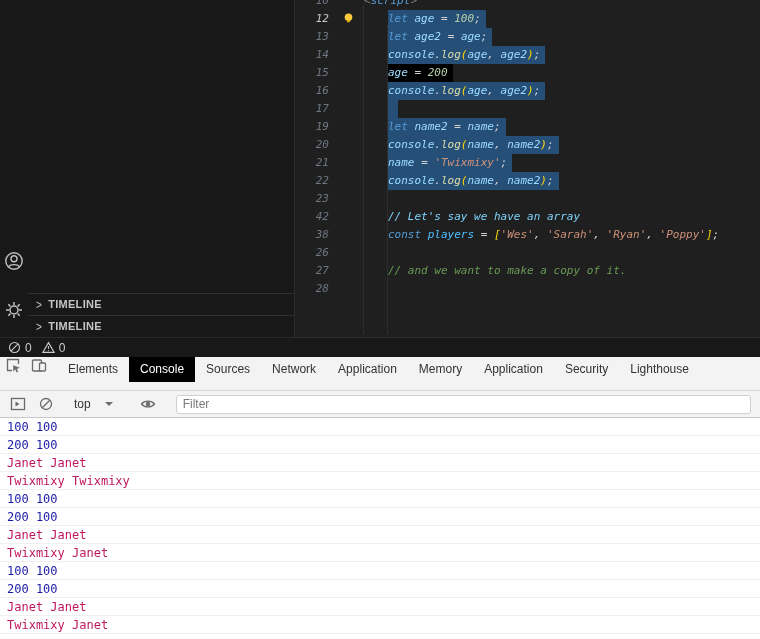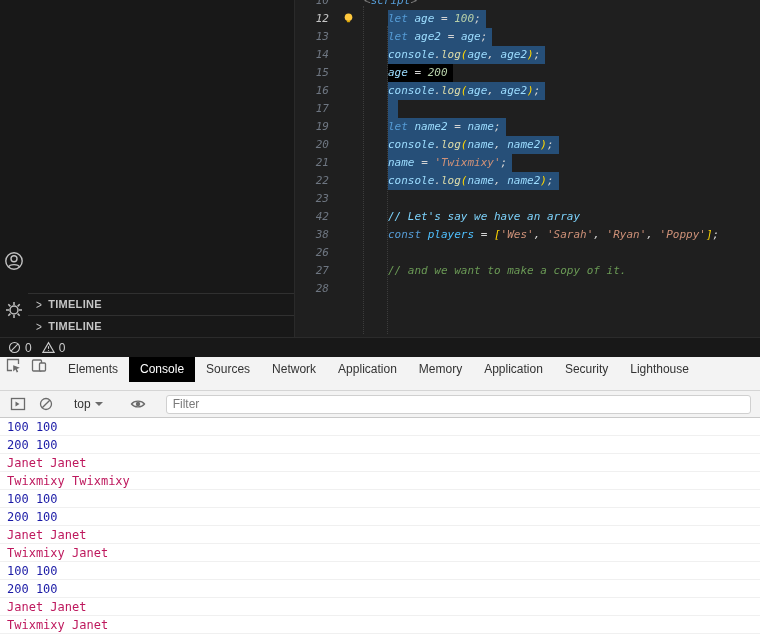--- a/index.html
+++ b/index.html
@@ -48,21 +48,21 @@
   #dt-tabbar { height:34px; background:#f3f3f3; border-bottom:1px solid #d5d5d5;
                display:flex; align-items:flex-start; }
   .dt-iconbtn { width:26px; display:flex; align-items:center; justify-content:center; cursor:pointer; }
   .dt-sep { width:1px; background:#ccc; margin:5px 2px; }
   #dt-tabs { display:flex; }
   .dt-tab { padding:0 11px; line-height:25px; font-size:12px; color:#333; cursor:pointer; white-space:nowrap; }
   .dt-tab.active { background:#000000; color:#ffffff; }
 
   #dt-toolbar { height:27px; background:#f3f3f3; border-bottom:1px solid #c9c9c9;
                 display:flex; align-items:center; gap:2px; padding:0 5px; }
-  #dt-context { display:flex; align-items:center; gap:4px; font-size:12px; color:#333;
+  #dt-context { display:flex; align-items:center; gap:14px; font-size:12px; color:#333;
                 padding:0 6px; cursor:pointer; }
   .caret-down { width:0; height:0; border:4px solid transparent; border-top-color:#6b6b6b;
                 margin-top:4px; }
   #dt-eye { margin-left:14px; }
   #dt-filter { flex:1; height:19px; margin:0 4px 0 6px; border:1px solid #d0d0d0;
                border-radius:3px; background:#fff; font-size:12px; padding:0 6px;
                outline:none; color:#333; font-family:"Liberation Sans", sans-serif; }
   #dt-filter::placeholder { color:#7a7a7a; }
 
   #dt-console { height:228px; overflow:hidden; background:#fff;

